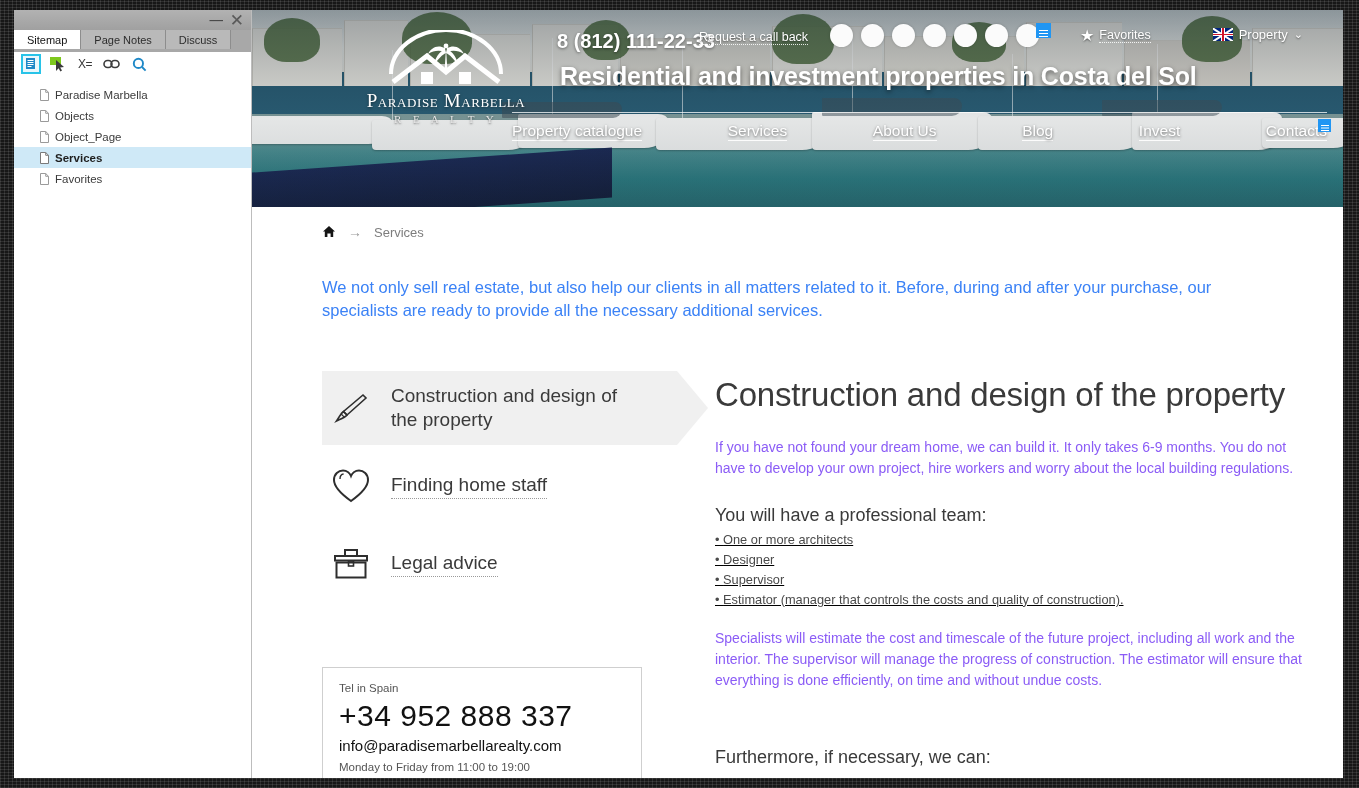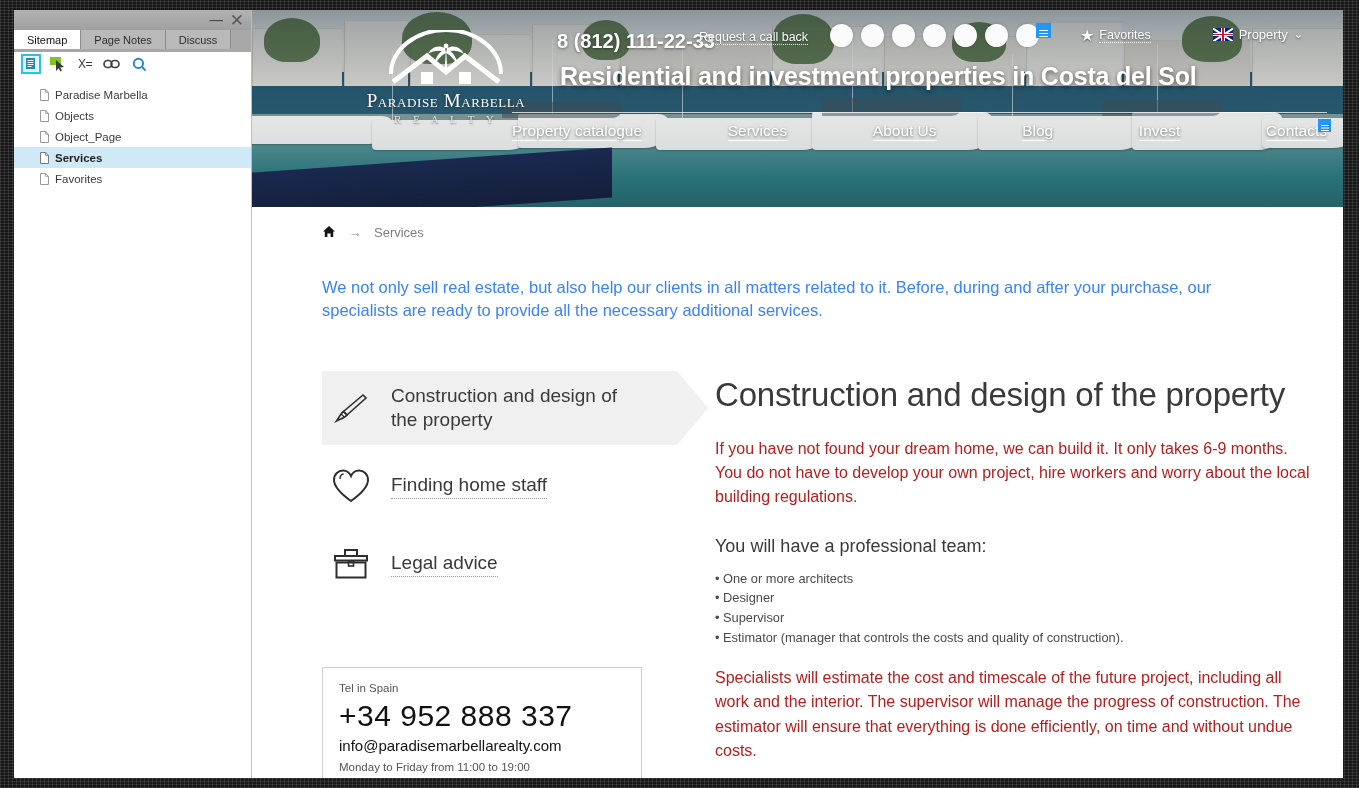--- a/index.html
+++ b/index.html
@@ -263,25 +263,25 @@
   #cc-label { font-size: 11.5px; color: #555; }
   #cc-phone { font-size: 30px; color: #111; letter-spacing: .5px; margin-top: 5px; }
   #cc-email { font-size: 15px; color: #111; font-weight: normal; margin-top: 4px; }
   #cc-hours { font-size: 11.5px; color: #555; line-height: 1.32; margin-top: 6px; }
 
   #right-col { margin-left: 38px; width: 600px; flex: 0 0 auto; }
   #svc-title {
     font-size: 33px; color: #3a3a3a; line-height: 1.45; font-weight: normal;
     letter-spacing: -.2px;
   }
-  #right-col p { font-size: 16px; line-height: 1.52; color: #b91c1c; margin-top: 18px; }
+  #right-col p { font-size: 14px; line-height: 1.52; color: #8b5cf6; margin-top: 18px; }
   #right-col h3 {
     font-size: 18px; font-weight: normal; color: #3a3a3a; margin-top: 26px;
   }
-  #right-col ul { list-style: none; margin-top: 12px; }
+  #right-col ul { list-style: none; margin-top: 4px; text-decoration: underline; }
   #right-col ul li { font-size: 12.8px; line-height: 1.55; color: #4a4a4a; }
   #right-col ul li::before { content: "• "; }
   .h3-gap { margin-top: 56px !important; }
 </style>
 </head>
 <body>
 
 <div id="root">
   <div id="noise"></div>
 

